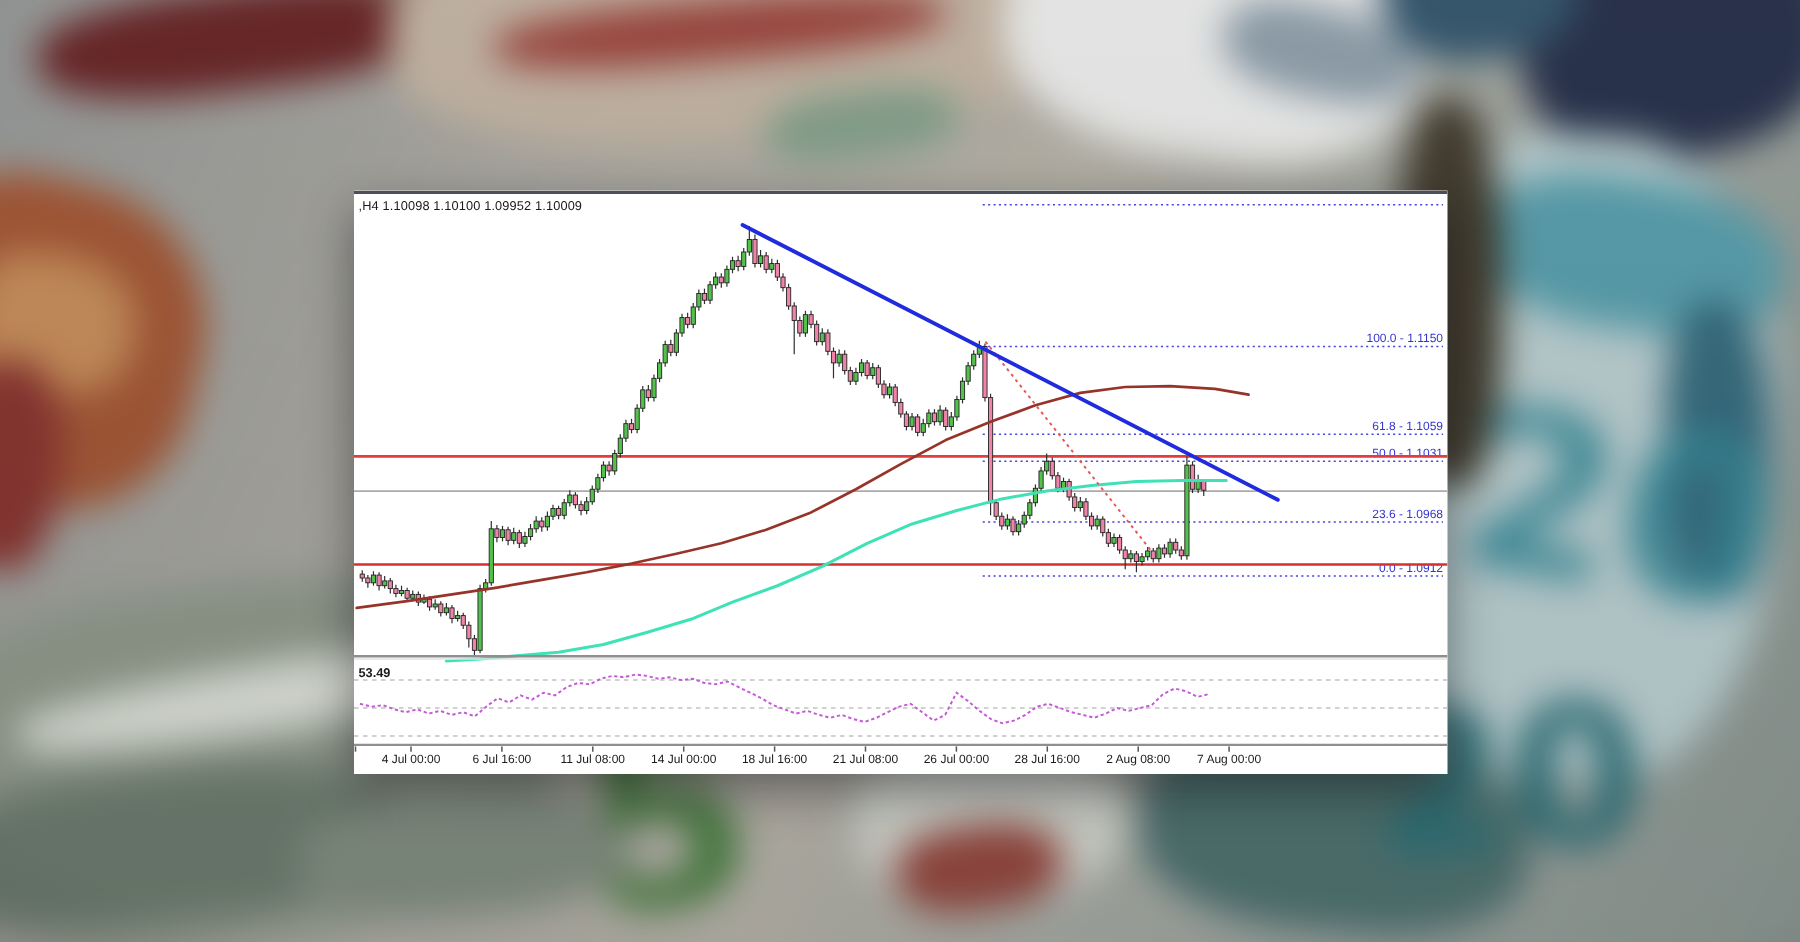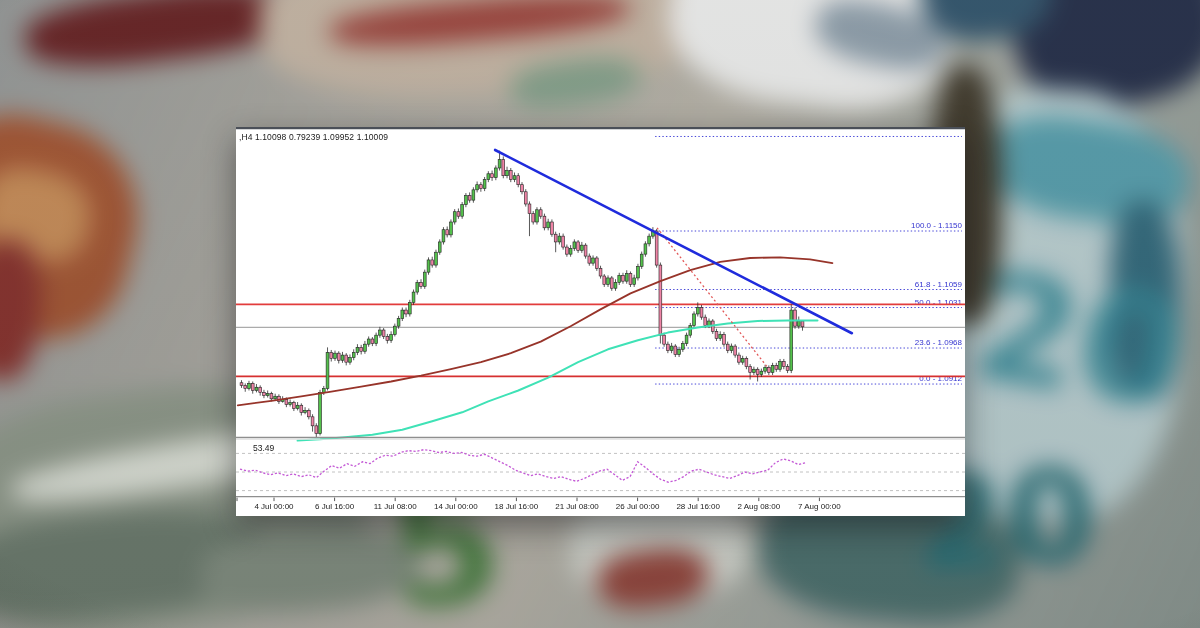--- a/index.html
+++ b/index.html
@@ -40,21 +40,21 @@
   .n5{left:420px;top:498px;font-size:160px;color:#3f7c39;transform:rotate(-7deg);}
   #vignette{position:absolute;inset:0;pointer-events:none;
     background:
       radial-gradient(130% 120% at 55% 45%, rgba(0,0,0,0) 55%, rgba(25,22,18,0.38) 100%),
       linear-gradient(rgba(120,100,70,0.06),rgba(60,55,45,0.10));}
   
   .card{position:absolute;left:236px;top:127px;width:729px;height:389px;background:#ffffff;
     box-shadow:0 12px 30px rgba(15,15,20,0.45);}
   .chart-title{position:absolute;left:3px;top:5px;font-size:8.5px;color:#1a1a1a;
     letter-spacing:0.1px;white-space:nowrap;}
-  .ind-label{position:absolute;left:17px;top:316px;font-size:8.5px;color:#1a1a1a;}
+  .ind-label{position:absolute;left:3px;top:316px;font-size:8.5px;color:#1a1a1a;font-weight:bold;}
   #chart-svg{position:absolute;left:0;top:0;font-family:"Liberation Sans",sans-serif;}
 </style>
 </head>
 <body>
 
 <div id="bg">
   <div id="bg-inner">
     <div class="b b1"></div>
     <div class="b b2"></div>
     <div class="b b2b"></div>
@@ -449,15 +449,15 @@
         <line x1="462.2" y1="370.6" x2="462.2" y2="374.1" stroke="#555" stroke-width="1"></line>
         <text x="462.2" y="381.6" text-anchor="middle" fill="#1a1a1a" font-size="8px">28 Jul 16:00</text>
         <line x1="522.8" y1="370.6" x2="522.8" y2="374.1" stroke="#555" stroke-width="1"></line>
         <text x="522.8" y="381.6" text-anchor="middle" fill="#1a1a1a" font-size="8px">2 Aug 08:00</text>
         <line x1="583.4" y1="370.6" x2="583.4" y2="374.1" stroke="#555" stroke-width="1"></line>
         <text x="583.4" y="381.6" text-anchor="middle" fill="#1a1a1a" font-size="8px">7 Aug 00:00</text>
         <line x1="1" y1="370.6" x2="1" y2="374.1" stroke="#555" stroke-width="1"></line>
       </g>
       <line x1="0" y1="1.2" x2="729" y2="1.2" stroke="#4a4f58" stroke-width="2.2"></line>
     </svg>
-  <div class="chart-title">,H4 1.10098 0.79239 1.09952 1.10009</div>
+  <div class="chart-title">,H4 1.10098 1.10100 1.09952 1.10009</div>
   <div class="ind-label">53.49</div>
 </div>
 
 </body></html>

